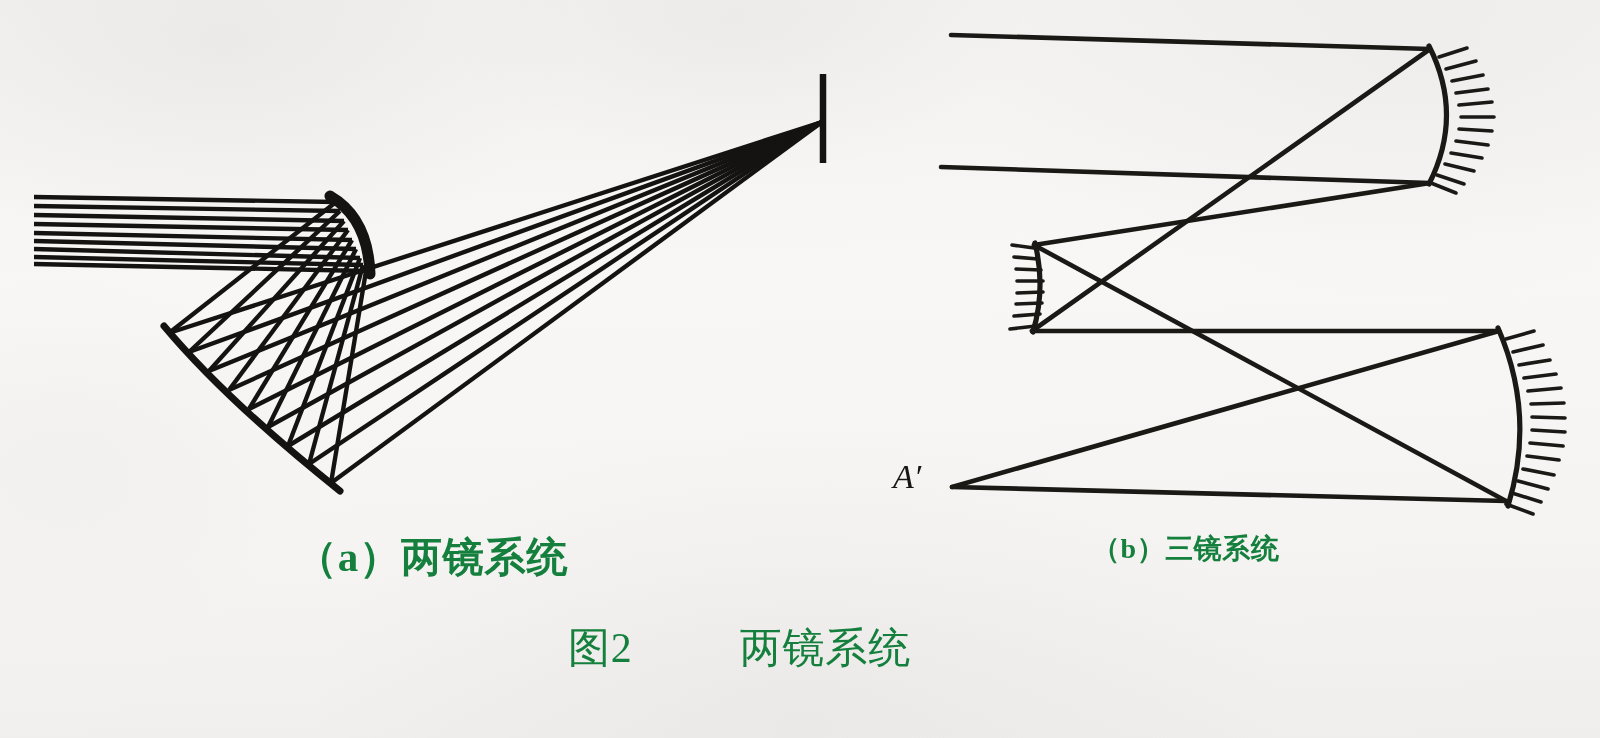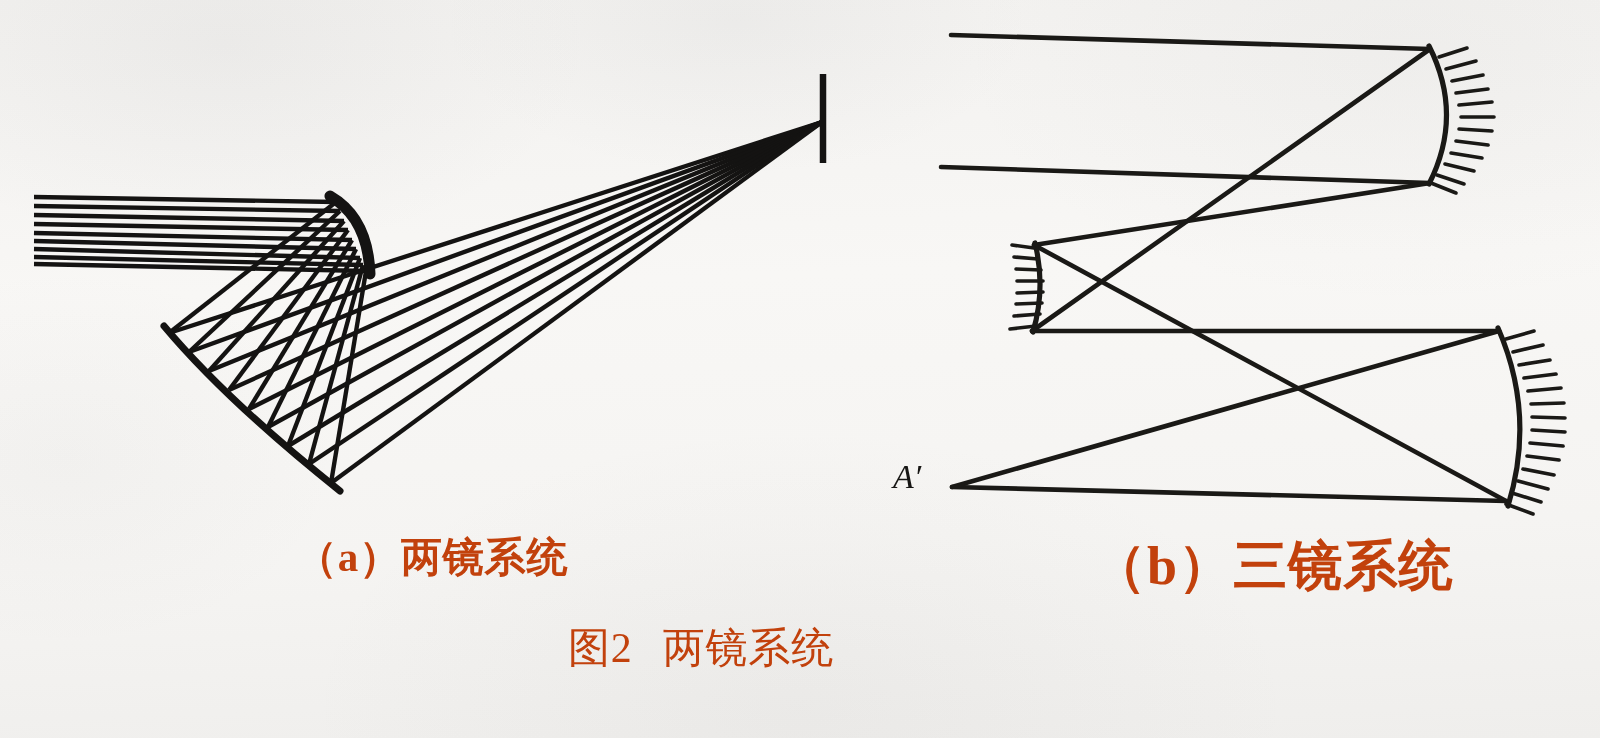--- a/index.html
+++ b/index.html
@@ -28,42 +28,42 @@
       linear-gradient(178deg, #f2f1ef 0%, #f8f7f5 38%, #f5f4f2 72%, #efeeec 100%);
     pointer-events: none;
   }
   #figure-svg {
     position: absolute;
     left: 0;
     top: 0;
   }
   .caption {
     position: absolute;
-    color: #c2410c;
+    color: #15803d;
     white-space: nowrap;
     font-weight: 700;
     letter-spacing: 0.02em;
   }
   #caption-a {
     left: 296px;
     top: 530px;
     font-size: 41px;
   }
   #caption-b {
     left: 1092px;
     top: 530px;
-    font-size: 54px;
+    font-size: 28px;
   }
   #caption-main {
     left: 568px;
     top: 620px;
     font-size: 42px;
     font-weight: 400;
   }
-  #caption-main .fig-num { margin-right: 30px; }
+  #caption-main .fig-num { margin-right: 107px; }
   #label-a-prime {
     position: absolute;
     left: 893px;
     top: 458px;
     font-size: 34px;
     font-style: italic;
     color: #171614;
     font-family: "Liberation Serif", serif;
   }
 </style>

